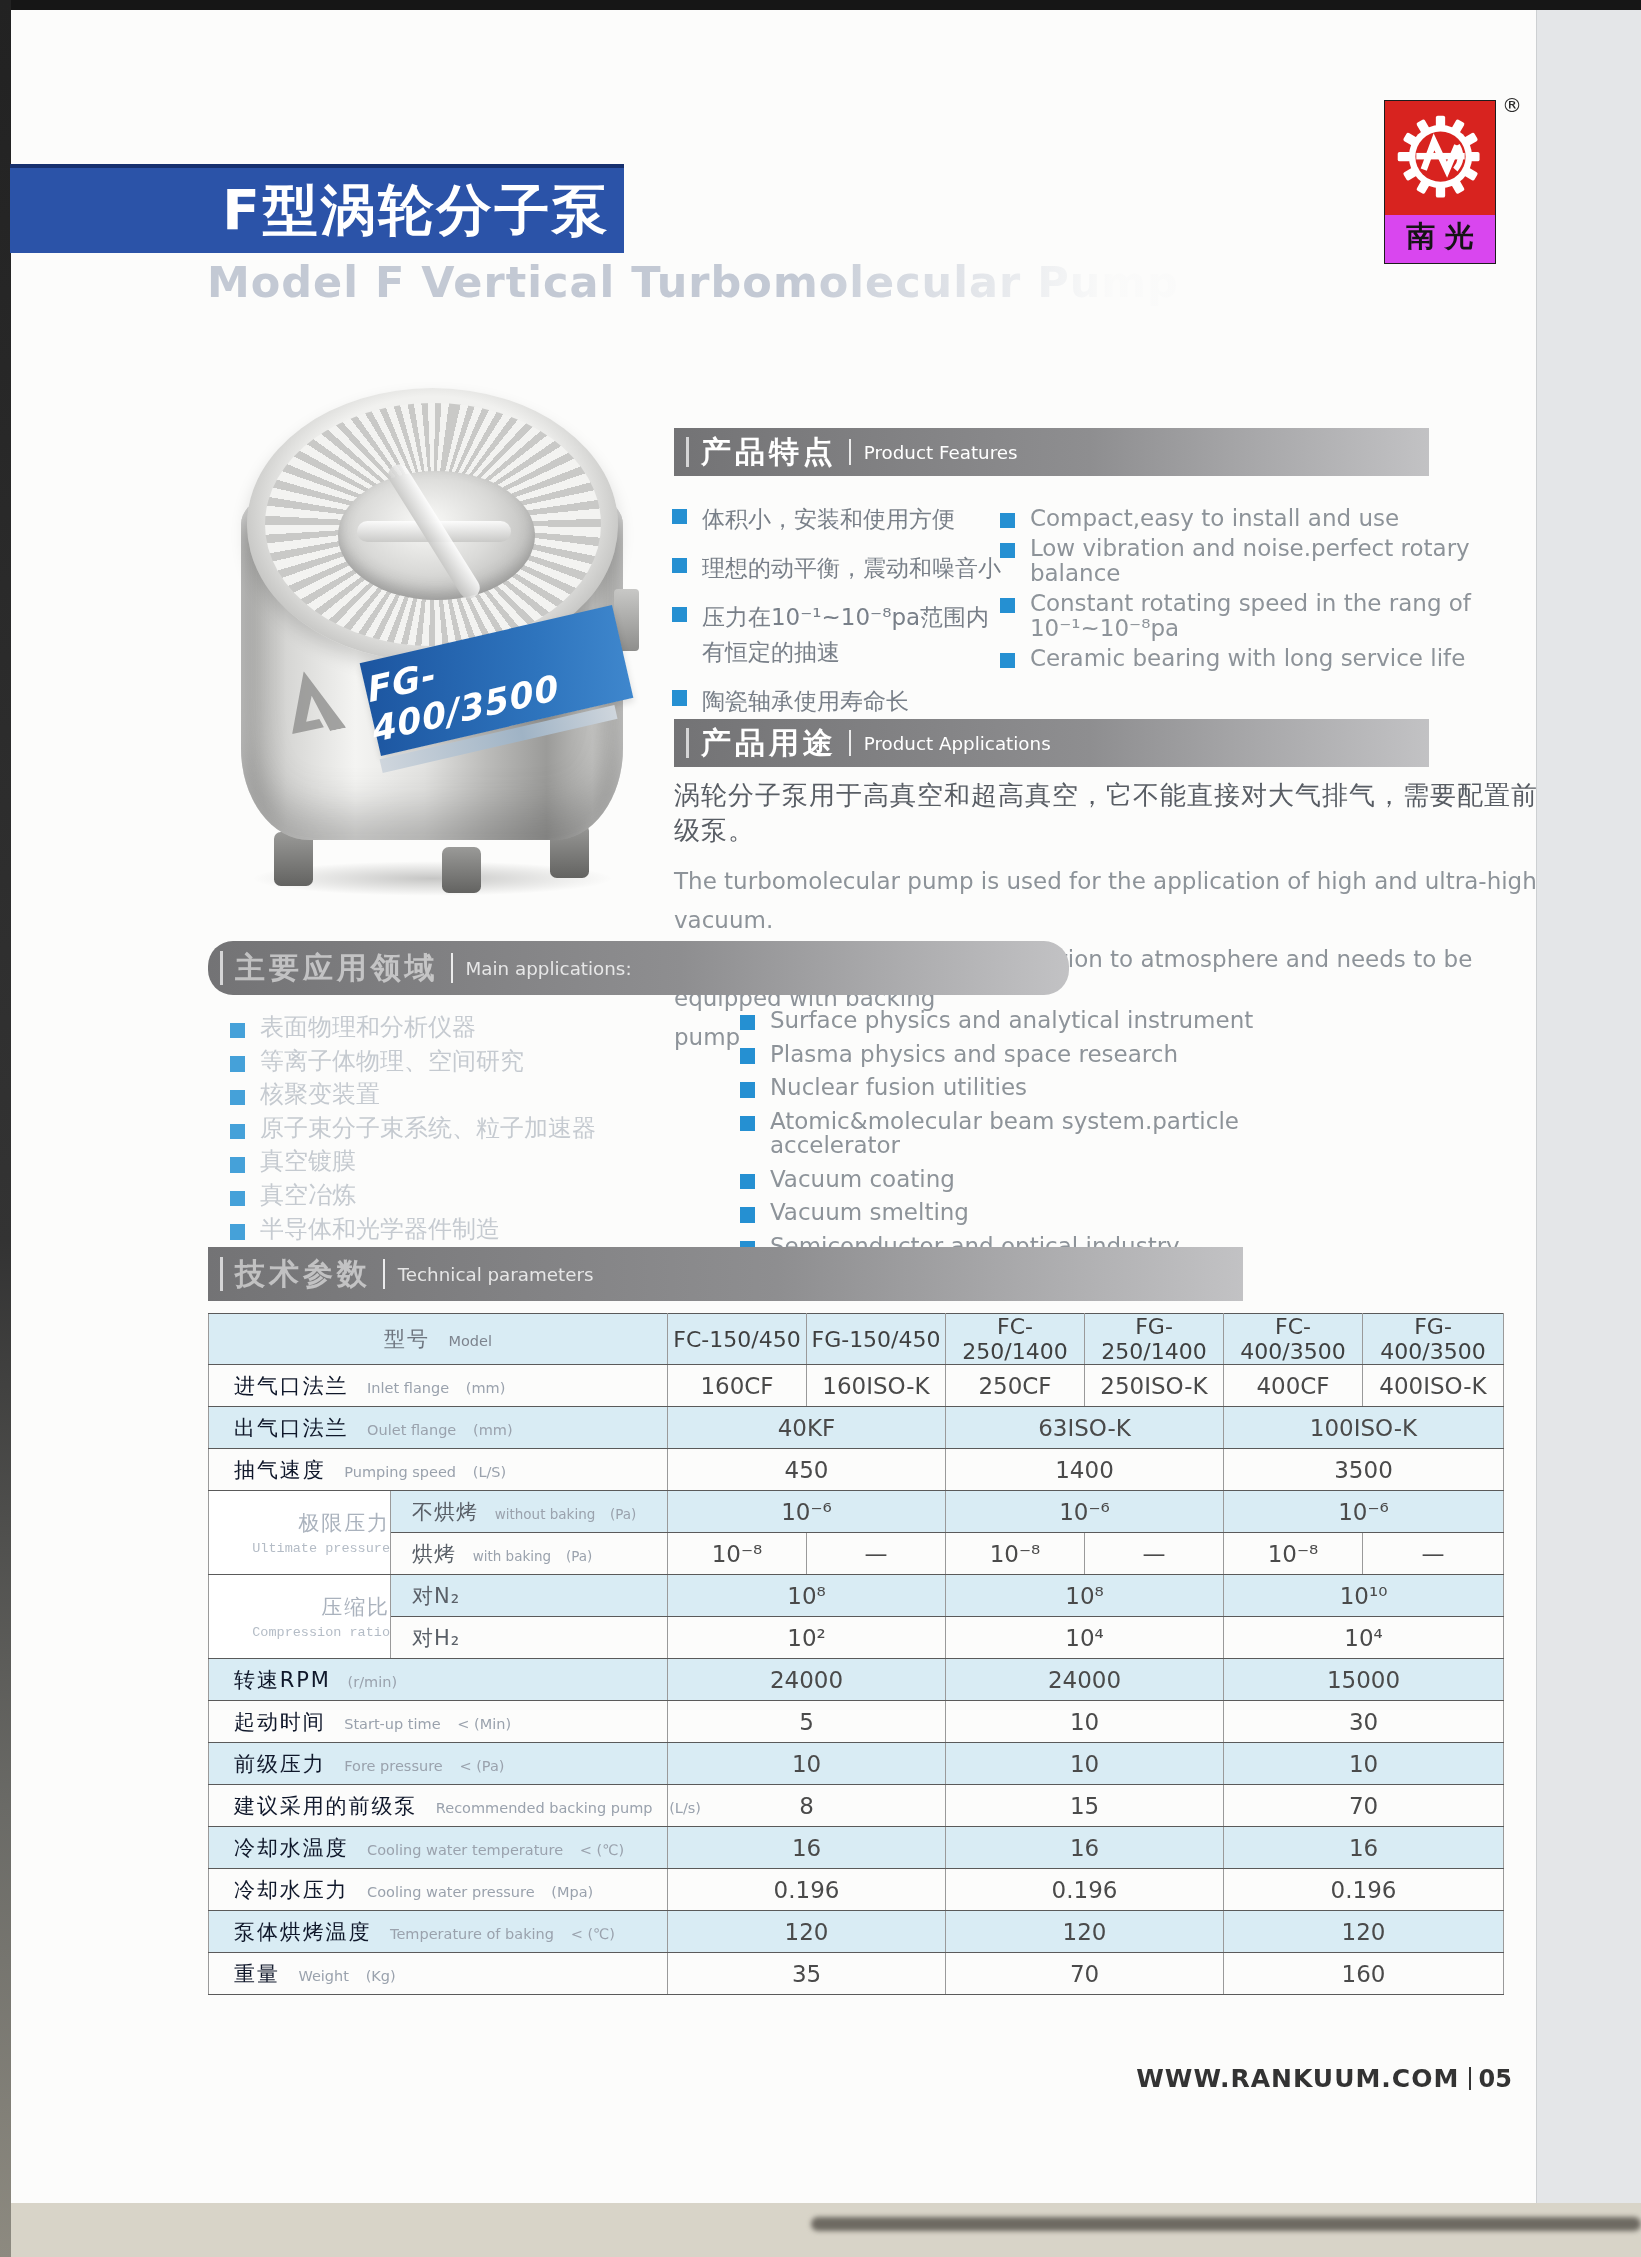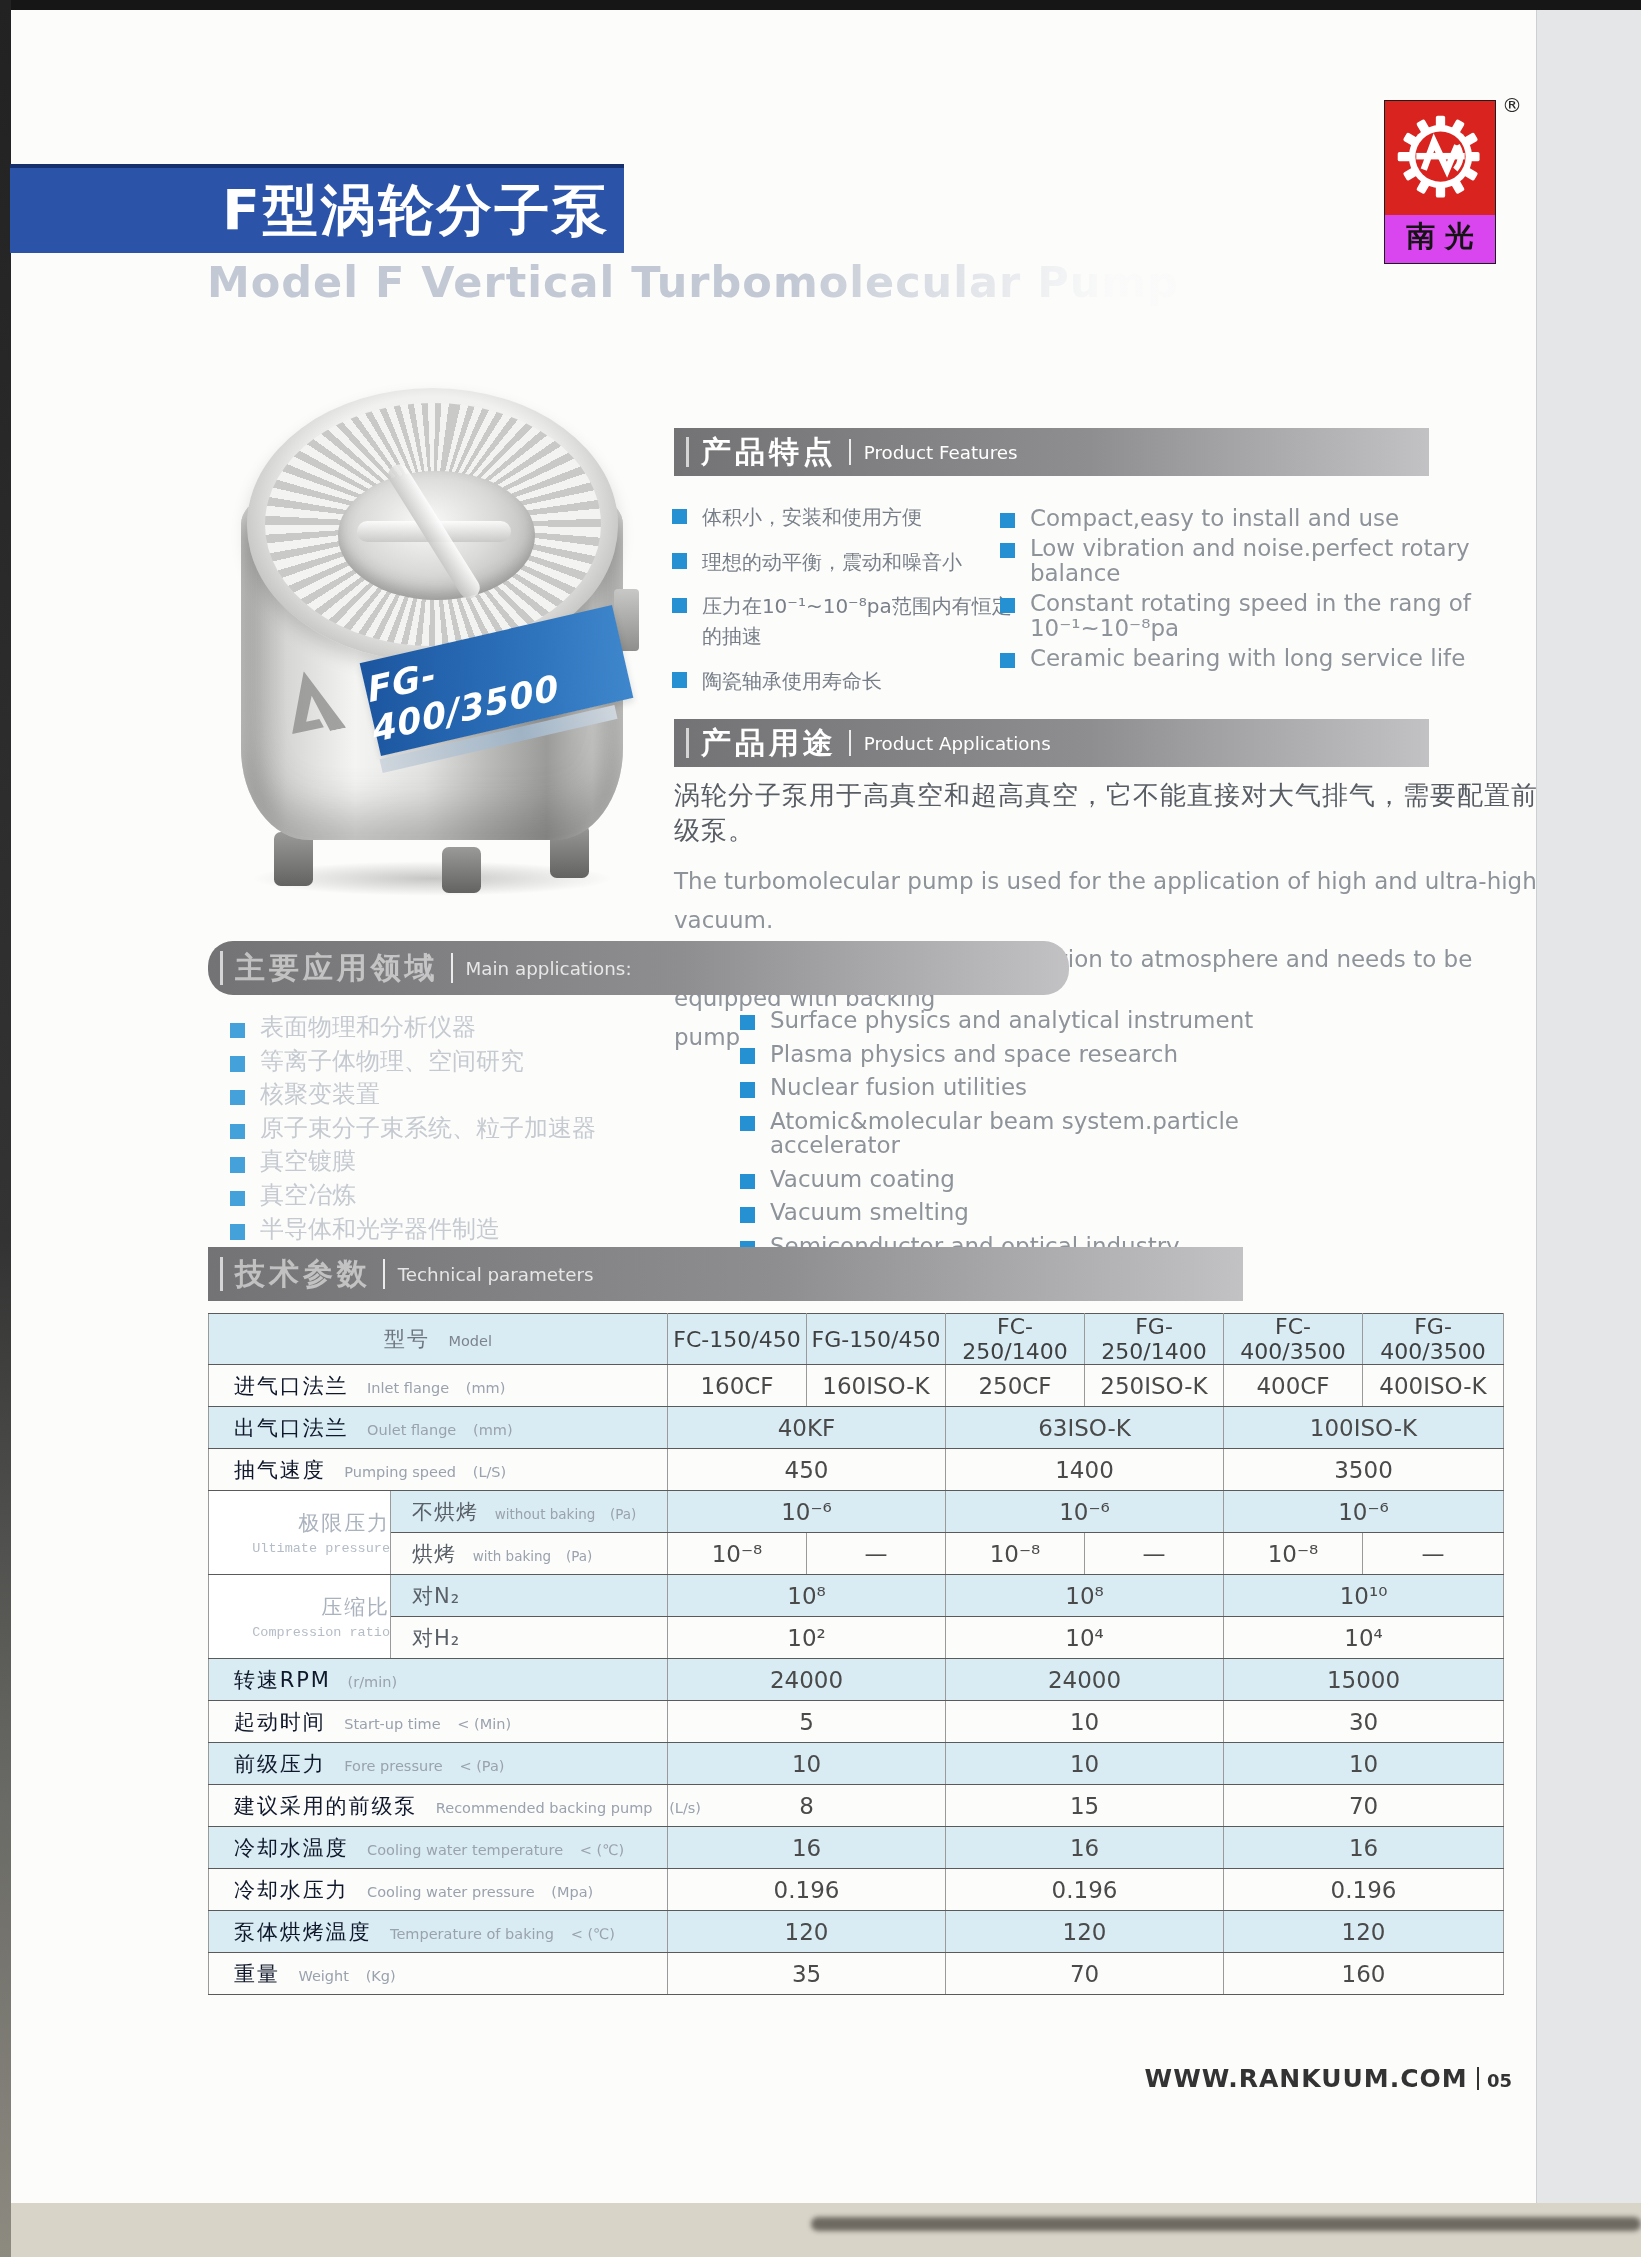--- a/index.html
+++ b/index.html
@@ -72,21 +72,21 @@
   .shead .en.faded{color:rgba(255,255,255,.8);}
   .h-feat{left:674px;top:428px;width:755px;height:48px;}
   .h-apps{left:674px;top:719px;width:755px;height:48px;}
   .h-main{left:208px;top:941px;width:861px;height:54px;border-radius:25px;}
   .h-tech{left:208px;top:1247px;width:1035px;height:54px;}
   
   .blist{position:absolute;display:flex;flex-direction:column;}
   .bitem{display:flex;}
   .sq{width:15.4px;height:15.4px;background:#2590d2;flex:0 0 15.4px;margin-top:6.8px;margin-right:14.5px;}
   .feat-cn{left:672px;top:502px;width:340px;gap:14.5px;}
-  .feat-cn .tx{font-size:20px;color:#787f88;line-height:1.5;}
+  .feat-cn .tx{font-size:23px;color:#787f88;line-height:1.5;}
   .feat-en{left:1000px;top:506px;width:550px;gap:5px;}
   .feat-en .tx{font-size:23px;color:#8d9399;line-height:25px;}
   .mapp-cn{left:230px;top:1016px;width:512px;gap:10.6px;}
   .mapp-cn .tx{font-size:24px;color:#a4acb6;opacity:.62;line-height:23px;}
   .mapp-cn .sq{opacity:.85;}
   .mapp-en{left:740px;top:1008px;width:618px;gap:9.7px;}
   .mapp-en .tx{font-size:23px;color:#8d9399;line-height:24px;}
   
   .appstext{position:absolute;left:674px;top:778px;width:879px;}
   .appstext .cnline{font-size:26px;color:#585d64;letter-spacing:1px;margin-bottom:13.5px;}
@@ -110,21 +110,21 @@
   .sublbl{padding-left:21px !important;white-space:nowrap;}
   .scn{font-size:21px;color:#5a6068;letter-spacing:1px;}
   .sen{font-size:13.5px;color:#9aa2ad;margin-left:11.6px;}
   .sun{font-size:13.5px;color:#9aa2ad;margin-left:9.7px;}
   .val{text-align:center;font-size:23px;color:#4a4a4a;}
   .mval{text-align:center;font-size:22px;color:#3f3f3f;}
   
   .footer{position:absolute;left:966px;top:2064px;width:546px;text-align:right;white-space:nowrap;}
   .footer .site{font-size:25px;font-weight:bold;color:#333;letter-spacing:1px;}
   .footer .fbar{display:inline-block;width:1.9px;height:23px;background:#333;margin:0 7.7px -2.9px 9.7px;}
-  .footer .pg{font-size:18px;font-weight:bold;color:#333;}
+  .footer .pg{font-size:24px;font-weight:bold;color:#333;}
 </style>
 </head>
 <body>
 
 <div class="page">
 
   <div class="scan-top"></div>
   <div class="scan-right"></div>
   <div class="scan-bottom"></div>
   <div class="scan-smudge"></div>

